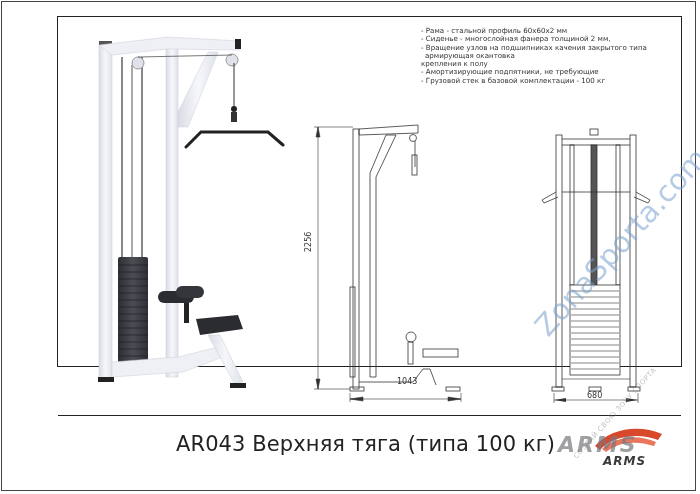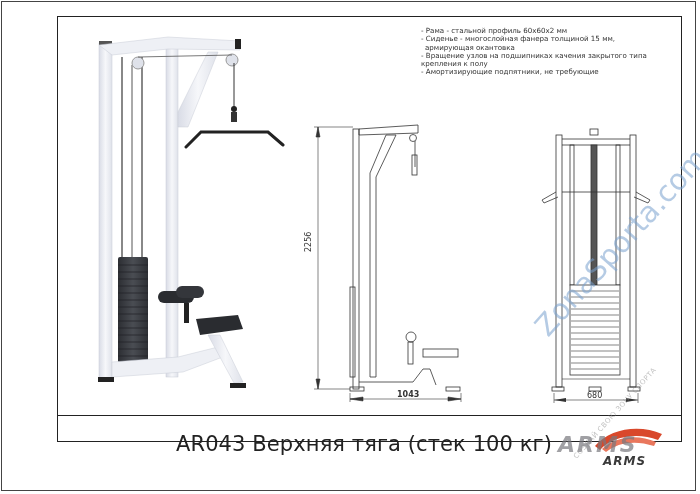--- a/index.html
+++ b/index.html
@@ -1,42 +1,43 @@
 <!DOCTYPE html>
 <html><head>
 <meta charset="utf-8">
 <style>
   html, body { margin:0; padding:0; background:#ffffff; }
   body { width:700px; height:494px; position:relative; overflow:hidden; font-family:"DejaVu Sans", sans-serif; }
   .outer { position:absolute; left:1px; top:1px; width:695px; height:490px; border:1px solid #444; box-sizing:border-box; }
-  .inner { position:absolute; left:57px; top:16px; width:625px; height:426px; border:1.5px solid #222; box-sizing:border-box; background:#fff; }
+  .inner { position:absolute; left:57px; top:16px; width:625px; height:351px; border:1.5px solid #222; box-sizing:border-box; background:#fff; }
   .title-band { position:absolute; left:0; right:0; top:398px; height:59px; border-top:1.5px solid #222; }
   .title { position:absolute; left:118px; top:16px; font-size:21px; color:#222; letter-spacing:0.1px; white-space:nowrap; font-family:"DejaVu Sans", sans-serif; font-weight:normal; }
   .specs { position:absolute; left:363px; top:10px; width:260px; font-size:7.1px; line-height:8.3px; color:#333; }
   .specs div { white-space:nowrap; }
   svg { position:absolute; overflow:visible; }
   .dim-label { position:absolute; font-size:8px; color:#333; }
   .watermark { position:absolute; left:528px; top:320px; transform:rotate(-48deg); transform-origin:left top; color:rgba(120,160,205,0.55); font-size:29px; font-family:"DejaVu Sans", sans-serif; white-space:nowrap; pointer-events:none; }
   .watermark-sub { position:absolute; left:572px; top:455px; transform:rotate(-48deg); transform-origin:left top; color:rgba(140,140,140,0.55); font-size:7px; letter-spacing:0.5px; white-space:nowrap; pointer-events:none; }
   .brand-text { position:absolute; font-style:italic; font-weight:bold; font-family:"DejaVu Sans", sans-serif; }
 </style>
 </head>
 <body>
 
 <div class="outer"></div>
 
 <div class="inner">
 
   <div class="specs">
     <div>- Рама - стальной профиль 60х60х2 мм</div>
-    <div>- Сиденье - многослойная фанера толщиной 15 мм,</div>
+    <div>- Сиденье - многослойная фанера толщиной 2 мм,</div>
+    <div>- Вращение узлов на подшипниках качения закрытого типа</div>
     <div style="padding-left:4px">  армирующая окантовка</div>
-    <div>- Вращение узлов на подшипниках качения закрытого типа</div>
     <div>крепления к полу</div>
     <div>- Амортизирующие подпятники, не требующие</div>
+    <div>- Грузовой стек в базовой комплектации - 100 кг</div>
   </div>
 
   <svg style="left:0;top:0" width="625" height="400" viewBox="0 0 625 400">
     <defs>
       <linearGradient id="fr" x1="0" x2="1">
         <stop offset="0" stop-color="#d9dce6"></stop>
           <stop offset="0.5" stop-color="#f6f7fa"></stop>
           <stop offset="1" stop-color="#dfe2ea"></stop>
       </linearGradient>
       <linearGradient id="st" x1="0" x2="1">
@@ -124,21 +125,21 @@
       <polygon points="260,372 258,362 262,362"></polygon>
 
       <line x1="292" y1="376" x2="292" y2="385"></line>
       <line x1="403" y1="376" x2="403" y2="385"></line>
       <line x1="292" y1="382" x2="403" y2="382"></line>
       <polygon points="292,382 305,380 305,384"></polygon>
       <polygon points="403,382 390,380 390,384"></polygon>
     </g>
   </svg>
   <div class="dim-label" style="left:246px;top:235px;transform:rotate(-90deg);transform-origin:left top;">2256</div>
-  <div class="dim-label" style="left:339px;top:373px;font-weight:bold;">1043</div>
+  <div class="dim-label" style="left:339px;top:360px;">1043</div>
 
   <svg style="left:0;top:0" width="625" height="400" viewBox="0 0 625 400">
     <g fill="none" stroke="#333" stroke-width="0.8">
       <rect x="498" y="118" width="6" height="252"></rect>
       <rect x="572" y="118" width="6" height="252"></rect>
       <line x1="504" y1="122" x2="572" y2="122"></line>
       <line x1="504" y1="128" x2="572" y2="128"></line>
       <rect x="532" y="112" width="8" height="6"></rect>
       <rect x="512" y="128" width="4" height="140"></rect>
       <rect x="558" y="128" width="4" height="140"></rect>
@@ -174,21 +175,21 @@
     </g>
     <g fill="none" stroke="#333" stroke-width="0.8">
       <rect x="494" y="370" width="12" height="4"></rect>
       <rect x="531" y="370" width="12" height="4"></rect>
       <rect x="570" y="370" width="12" height="4"></rect>
     </g>
   </svg>
   <div class="dim-label" style="left:529px;top:374px;">680</div>
 
   <div class="title-band">
-    <div class="title">AR043 Верхняя тяга (стек 100 кг)</div>
+    <div class="title">AR043 Верхняя тяга (типа 100 кг)</div>
 
     <svg style="left:532px;top:8px" width="80" height="30" viewBox="0 0 80 30">
       <path d="M5,22 C20,4 50,0 72,10 L68,16 C48,8 22,12 10,26 Z" fill="#d9482b"></path>
       <path d="M12,25 C26,12 48,10 66,18 L64,22 C46,16 28,18 16,28 Z" fill="#e9775d"></path>
     </svg>
     <div class="brand-text" style="left:500px;top:16px;font-size:22px;color:rgba(120,120,125,0.7);letter-spacing:2px;">ARMS</div>
     <div class="brand-text" style="left:545px;top:38px;font-size:12px;color:#3a3a3a;letter-spacing:1px;">ARMS</div>
   </div>
 </div>
 

